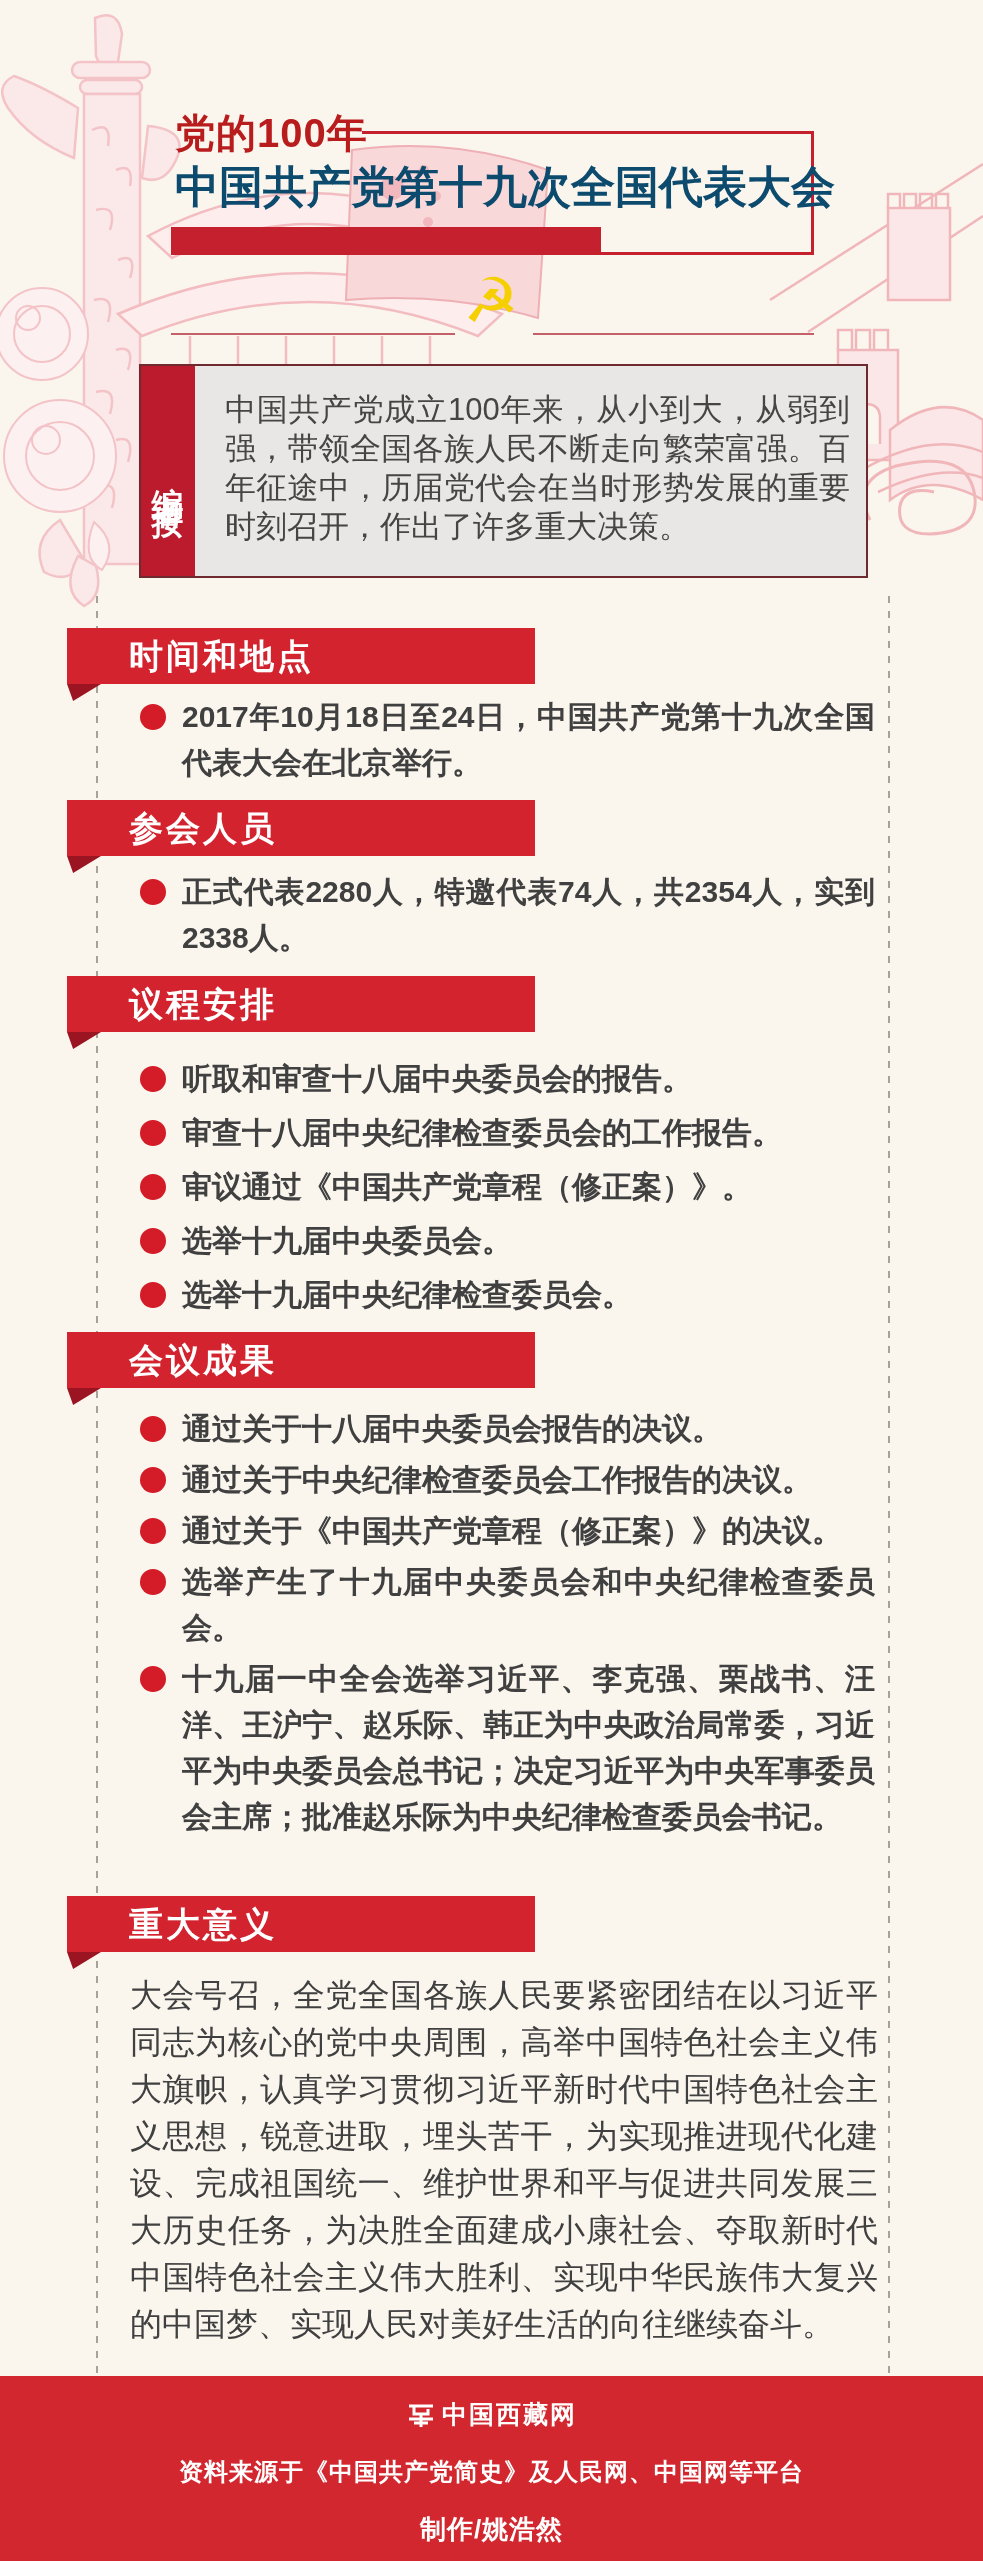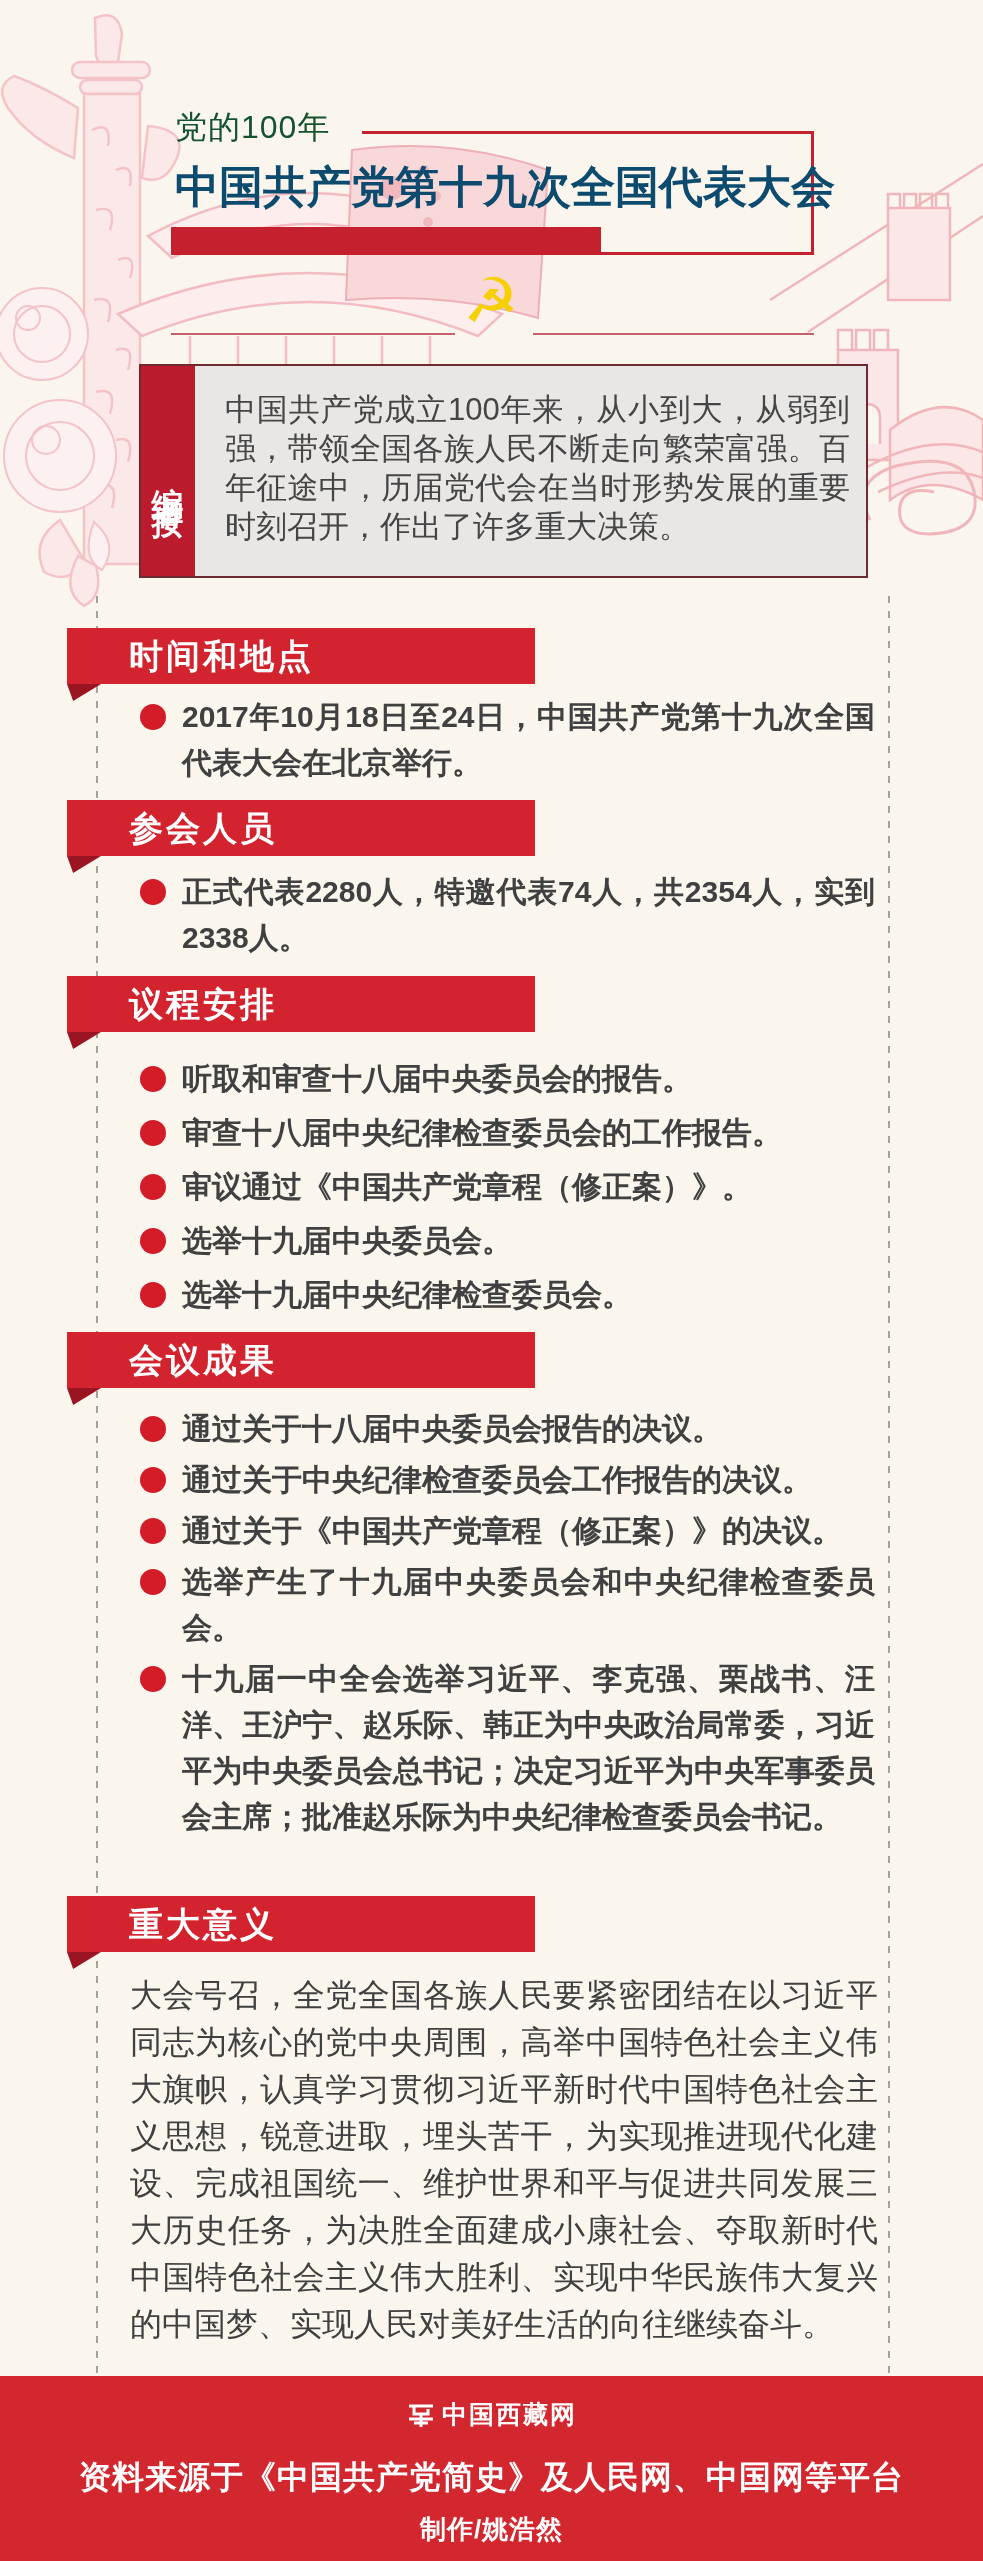--- a/index.html
+++ b/index.html
@@ -8,21 +8,21 @@
     background:#faf6ee;overflow:hidden;
     font-family:"Liberation Sans","DejaVu Sans",sans-serif;
   }
   .deco{position:absolute;left:0;top:0;z-index:0;}
   
   .dash{position:absolute;top:596px;height:1780px;width:2px;z-index:1;
     background:repeating-linear-gradient(to bottom,#a5a29b 0 7px,transparent 7px 15px);}
   .dash-left{left:96px;}
   .dash-right{left:888px;}
   
-  .series{position:absolute;left:175px;top:106px;font-size:32px;font-weight:normal;color:#14532d;letter-spacing:1px;z-index:2;}
+  .series{position:absolute;left:175px;top:106px;font-size:40px;font-weight:bold;color:#b91c1c;letter-spacing:1px;z-index:2;}
   .tline{position:absolute;left:362px;top:131px;width:452px;height:3px;background:#c5202e;z-index:2;}
   .rline{position:absolute;left:811px;top:131px;width:3px;height:124px;background:#c5202e;z-index:2;}
   .bline{position:absolute;left:601px;top:252px;width:213px;height:3px;background:#c5202e;z-index:2;}
   .redbar{position:absolute;left:171px;top:227px;width:430px;height:28px;background:#c5202e;z-index:2;}
   .title{position:absolute;left:175px;top:158px;margin:0;font-size:44px;font-weight:bold;color:#0c4a6e;white-space:nowrap;z-index:2;}
   .emblem{position:absolute;left:456px;top:266px;width:70px;height:70px;z-index:2;
     font-size:62px;line-height:70px;text-align:center;color:#f5cf00;}
   .eline{position:absolute;top:333px;height:2px;background:#c4606a;z-index:2;}
   .eline.left{left:171px;width:284px;}
   .eline.right{left:533px;width:281px;}
@@ -48,21 +48,21 @@
   .gap5 .item{margin-bottom:5px;}
   .dot{flex:none;width:26px;height:26px;border-radius:50%;background:#d41b28;margin-top:10px;}
   .item p{margin:0 0 0 16px;width:693px;font-size:30px;line-height:46px;color:#404040;text-align:justify;}
   .bigpara{position:absolute;left:130px;top:1972px;width:748px;margin:0;z-index:2;
     font-size:32px;line-height:47px;color:#404040;text-align:justify;}
   
   .footer{position:absolute;left:0;top:2376px;width:983px;height:185px;background:#d2272e;z-index:5;color:#fff;}
   .frow1{position:absolute;left:0;top:22px;width:100%;display:flex;align-items:center;justify-content:center;gap:6px;}
   .frow1 .fname{font-size:25px;font-weight:bold;letter-spacing:2px;}
   .flogo{width:30px;height:30px;display:inline-block;}
-  .frow2{position:absolute;left:0;top:80px;width:100%;text-align:center;font-size:32px;font-weight:bold;letter-spacing:1px;}
+  .frow2{position:absolute;left:0;top:80px;width:100%;text-align:center;font-size:24px;font-weight:bold;letter-spacing:1px;}
   .frow3{position:absolute;left:0;top:136px;width:100%;text-align:center;font-size:26px;font-weight:bold;letter-spacing:1px;}
 </style>
 </head>
 <body>
 
 <div class="poster">
 
   <svg class="deco" width="983" height="2561" viewBox="0 0 983 2561">
 
     <g stroke="#f3c3c7" stroke-width="2.5" fill="#fbe9e9">

